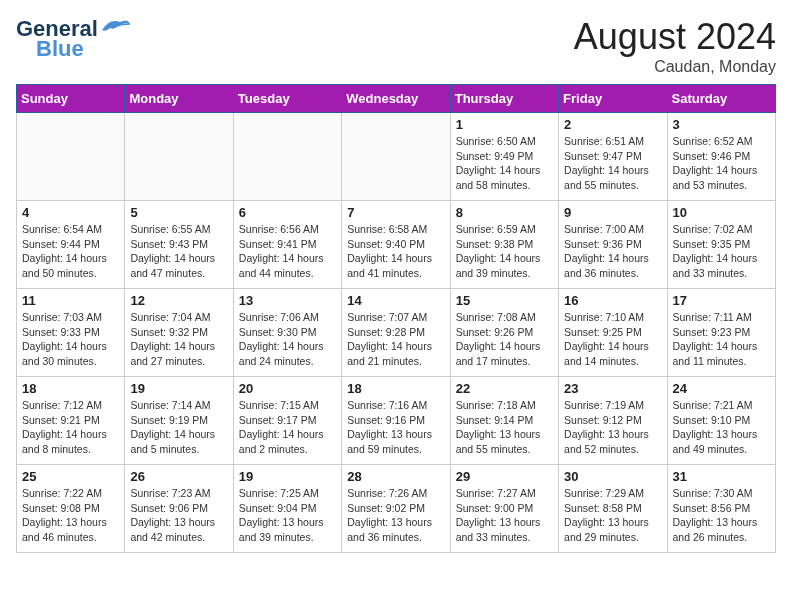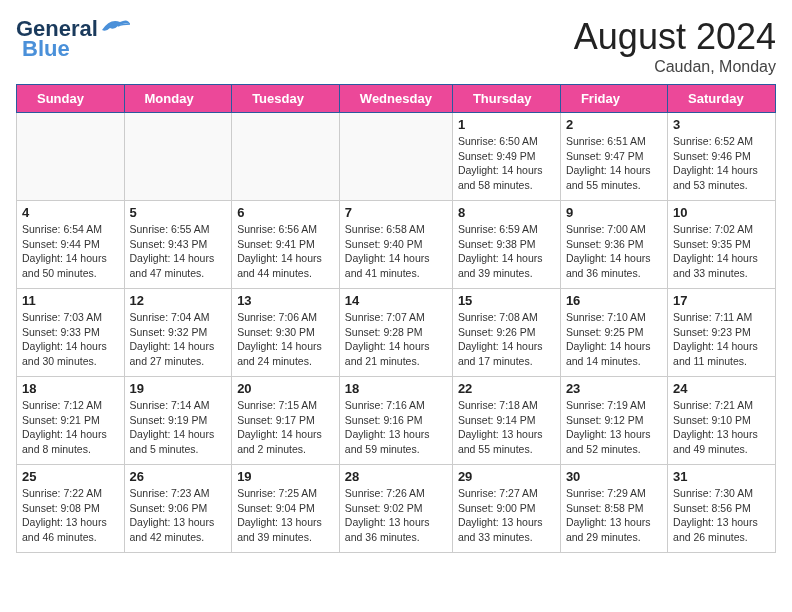--- a/index.html
+++ b/index.html
@@ -32,23 +32,23 @@
     .location {
       font-size: 16px;
       color: #444;
     }
     .calendar {
       width: 100%;
       border-collapse: collapse;
       font-size: 11px;
     }
     .calendar th {
-      background: #ec4899;
+      background: #a21caf;
       color: #fff;
-      padding: 6px 20px;
+      padding: 6px 4px;
       text-align: left;
       font-size: 13px;
       font-weight: bold;
       border: 1px solid #2a5a9f;
     }
     .calendar td {
       border: 1px solid #ccc;
       vertical-align: top;
       padding: 4px 5px;
       width: 14.28%;
@@ -76,21 +76,21 @@
 
 <div class="header">
   <div class="logo">
     <div style="display:flex; align-items:center; gap:0;">
       <span style="font-size:22px; font-weight:bold; color:#1a3a5c;">General</span>
       <svg width="32" height="22" viewBox="0 0 32 22" style="margin-left:2px; margin-top:-4px;">
         <path d="M2 14 Q10 2 20 6 Q28 2 30 8 Q24 6 18 10 Q14 14 10 12 Q6 16 2 14Z" fill="#4a90d9"></path>
         <path d="M18 10 Q22 8 30 8" stroke="#4a90d9" stroke-width="1.5" fill="none"></path>
       </svg>
     </div>
-    <div style="margin-top:-6px; margin-left:6px;">
+    <div style="margin-top:-6px; margin-left:20px;">
       <span style="font-size:22px; font-weight:bold; color:#4a90d9;">Blue</span>
     </div>
   </div>
   <div class="title-area">
     <div class="month-title">August 2024</div>
     <div class="location">Caudan, Monday</div>
   </div>
 </div>
 
 <table class="calendar">

